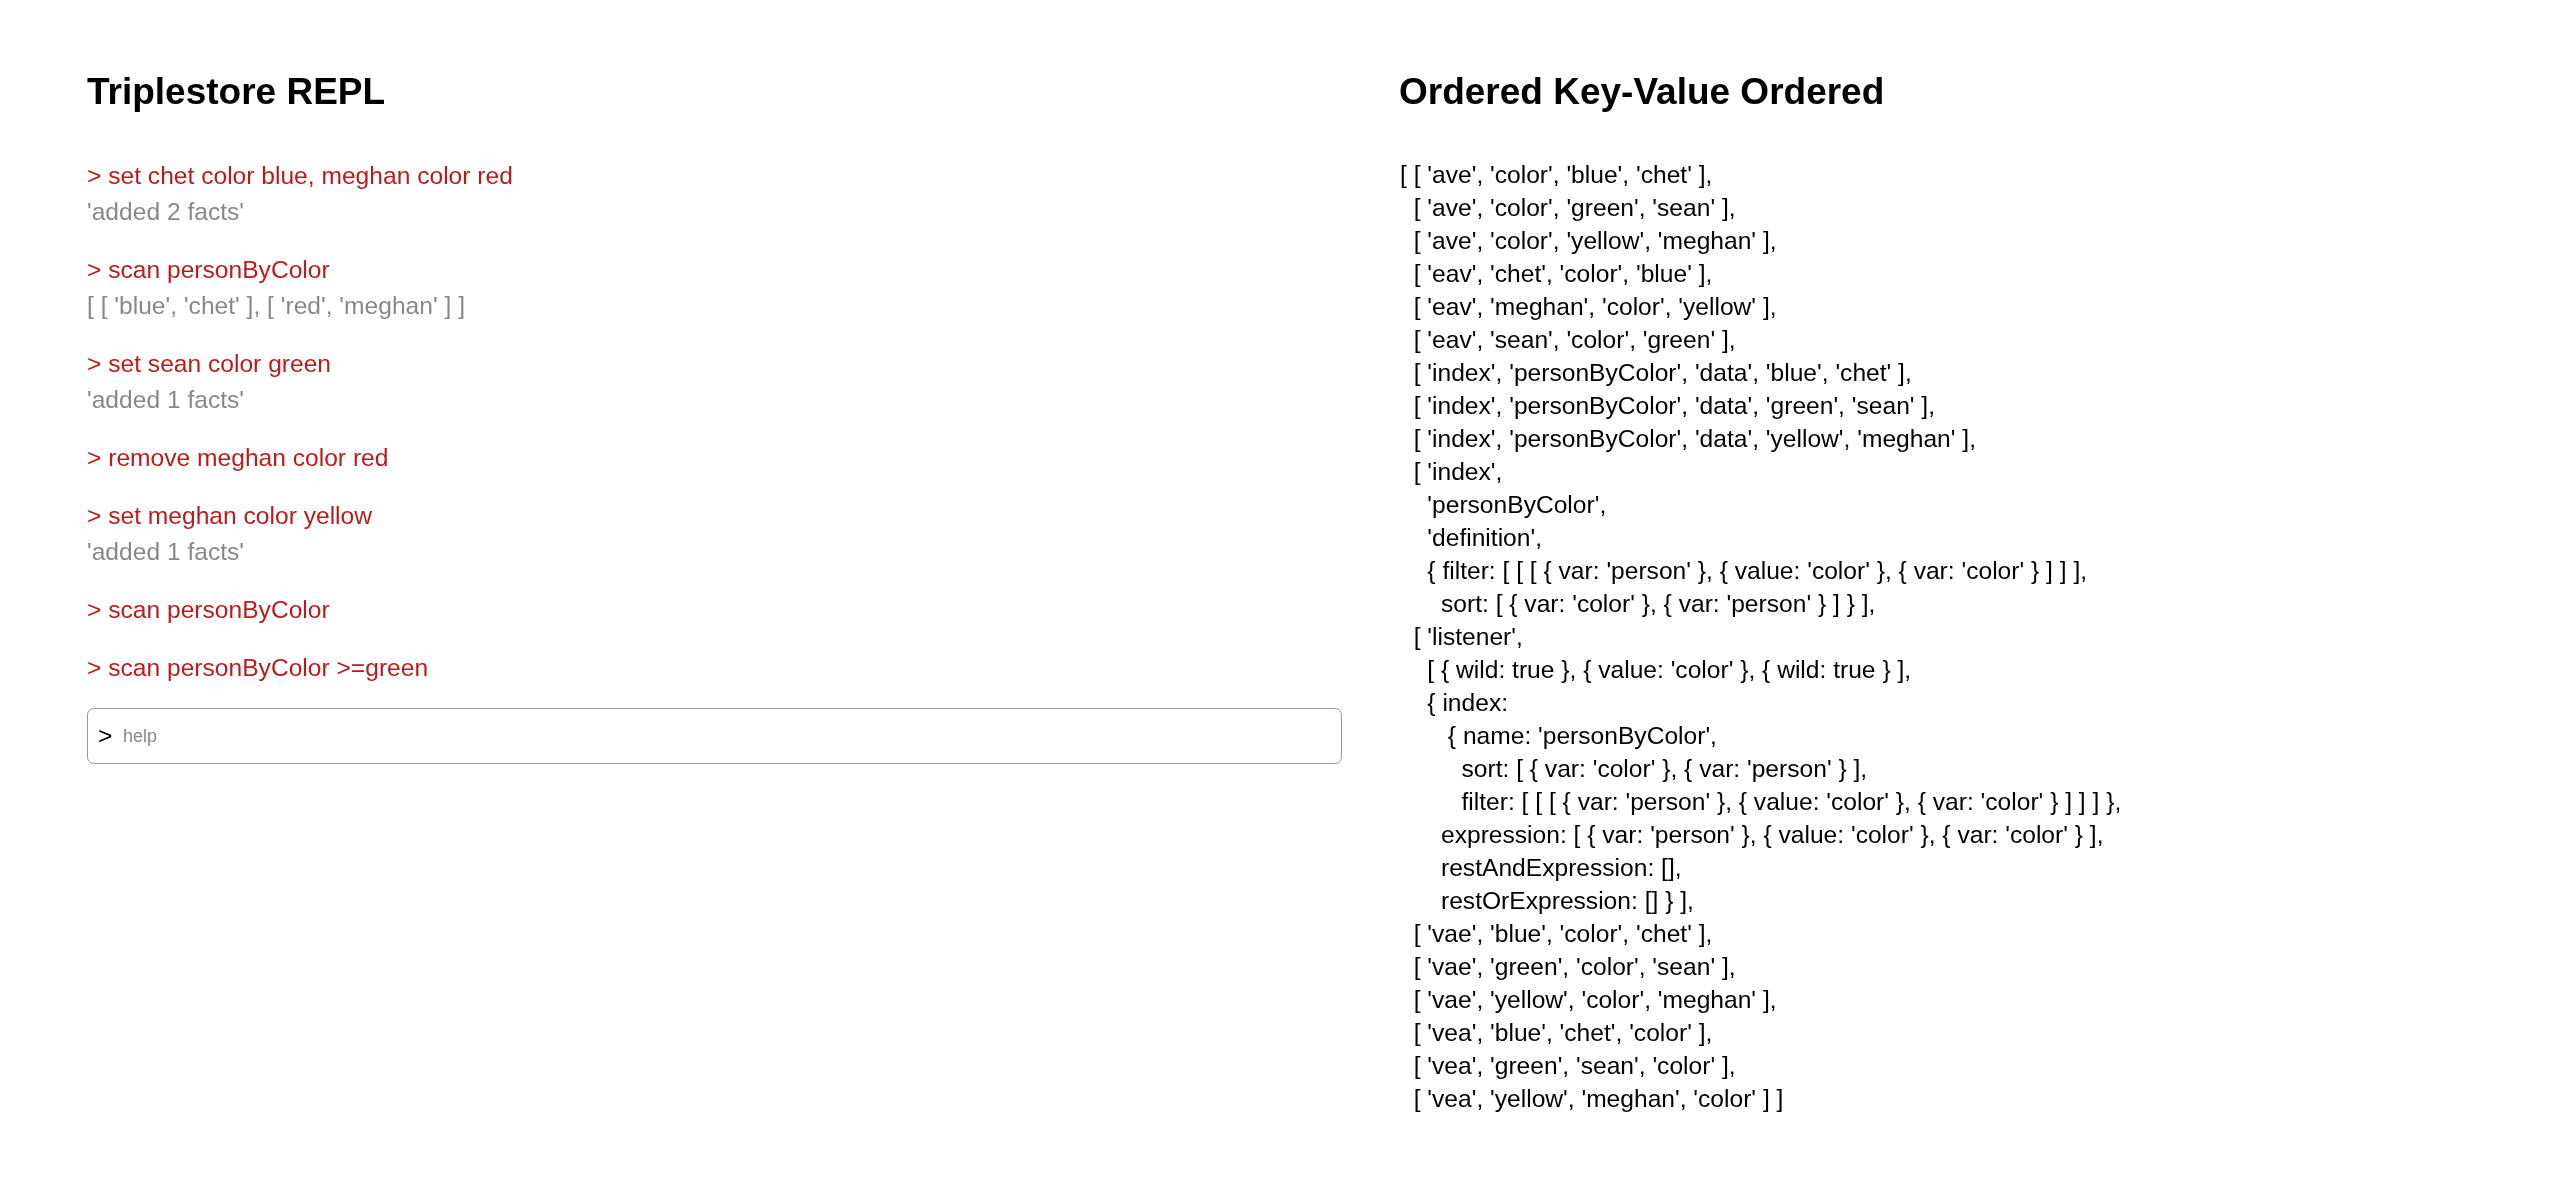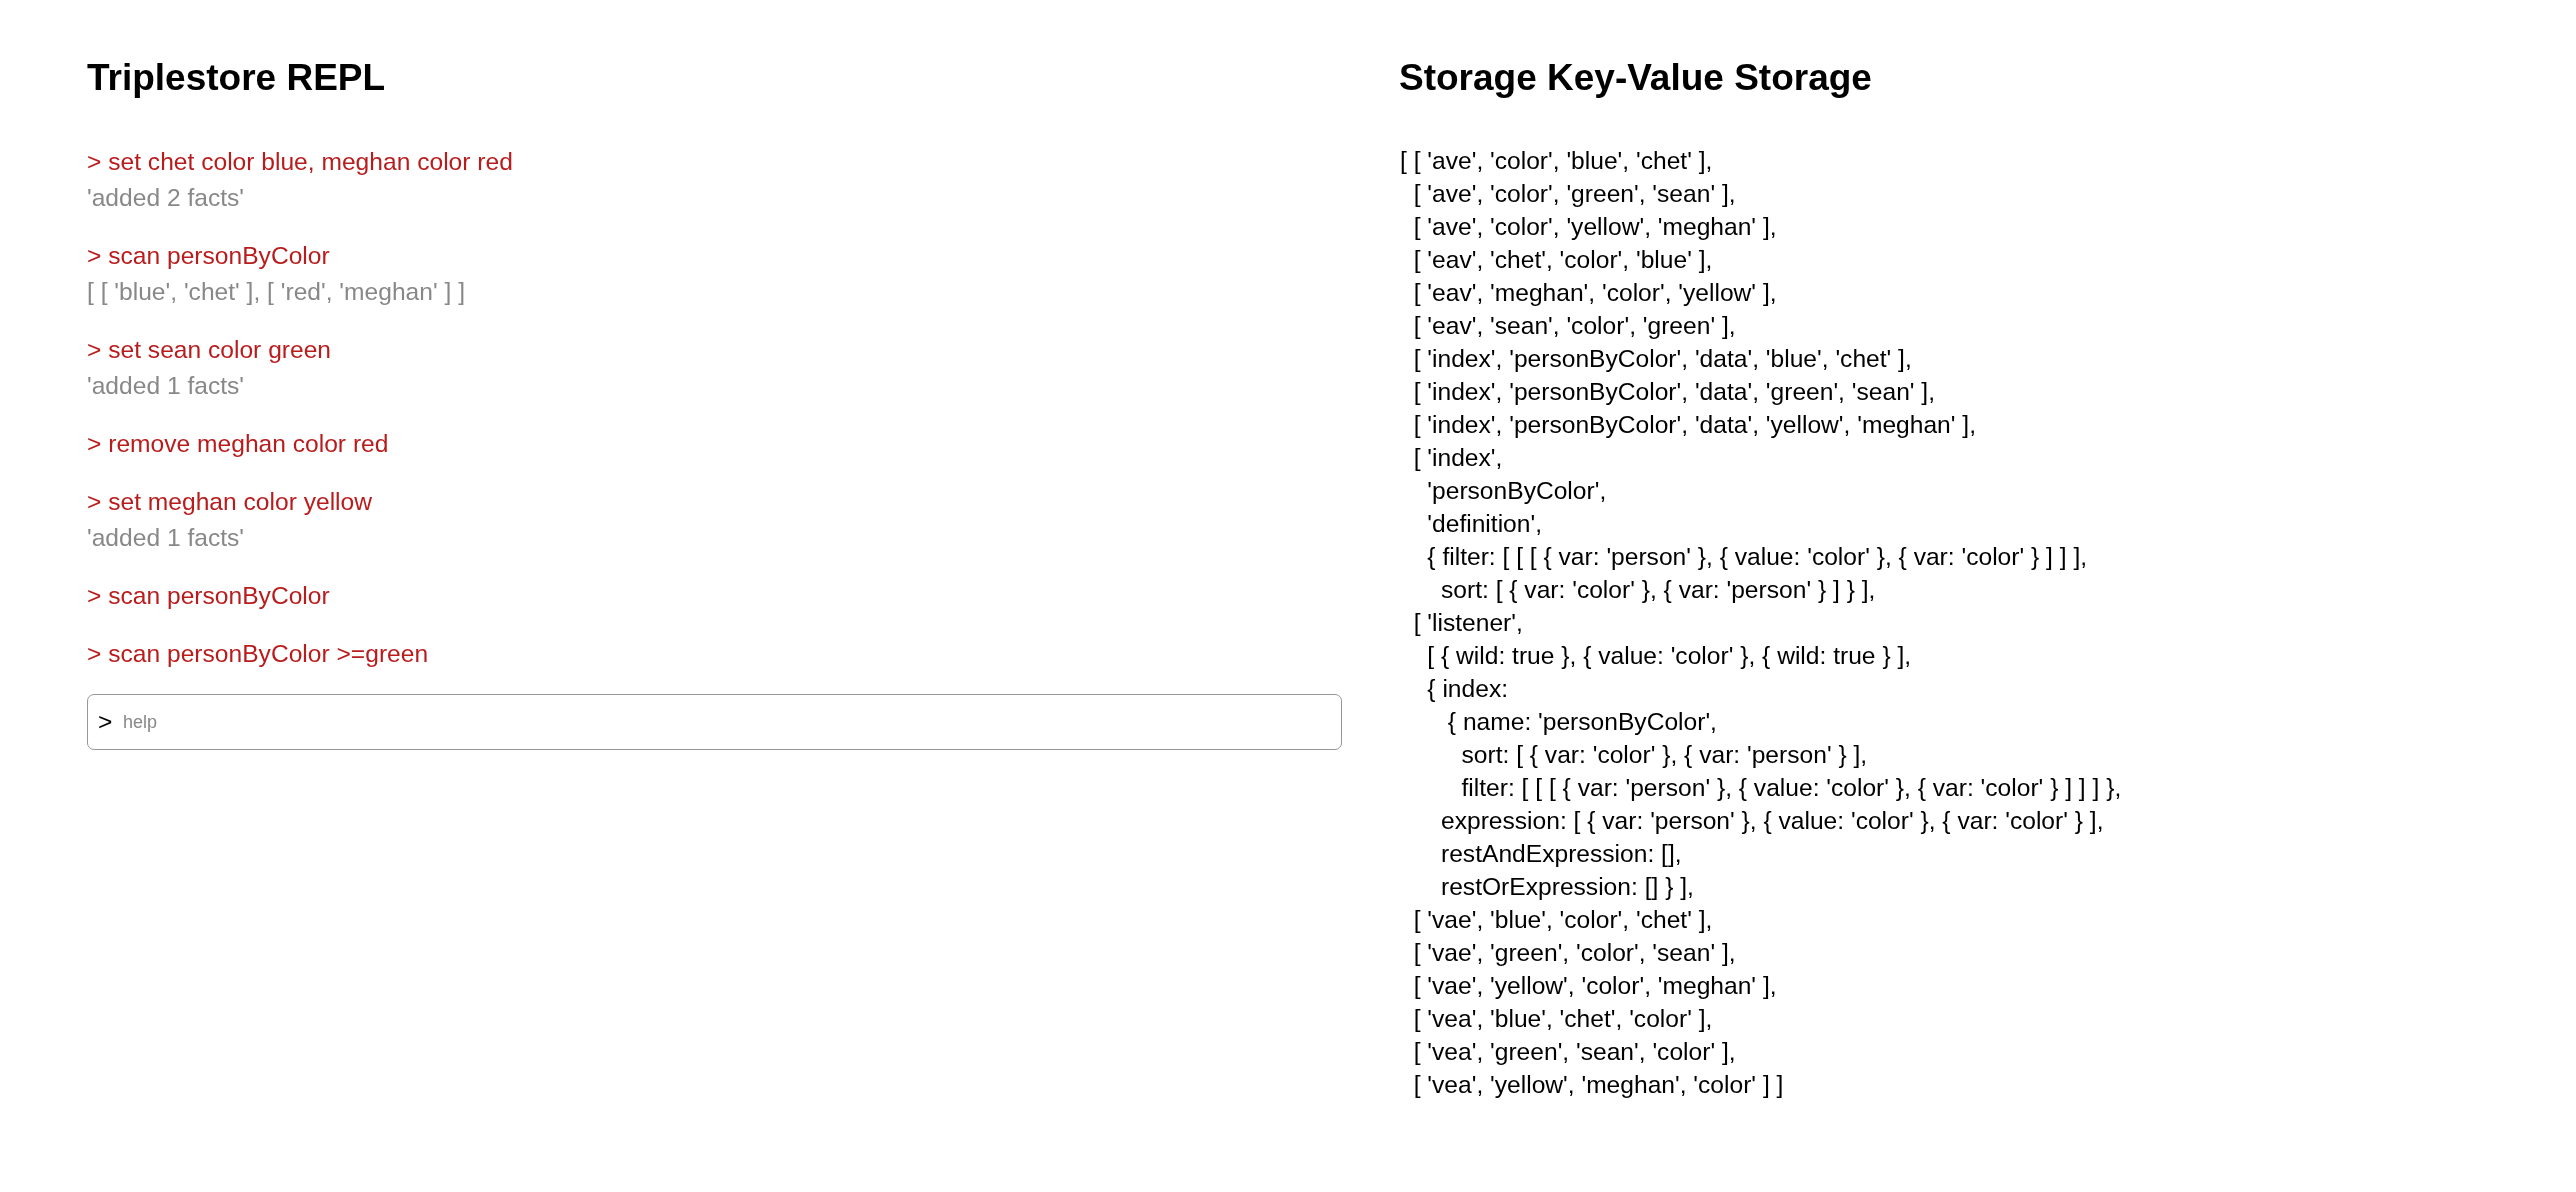--- a/index.html
+++ b/index.html
@@ -8,21 +8,21 @@
     padding: 0;
     background: #ffffff;
     width: 2576px;
     height: 1193px;
     overflow: hidden;
     font-family: "Liberation Sans", sans-serif;
     color: #000000;
   }
   .panel {
     position: absolute;
-    top: 56px;
+    top: 70px;
   }
   .panel-left  { left: 87px;  width: 1305px; }
   .panel-right { left: 1399px; width: 1167px; }
   .col-title {
     font-size: 37px;
     line-height: 43px;
     font-weight: 700;
     margin: 0 0 45px 0;
     letter-spacing: 0px;
   }
@@ -112,21 +112,21 @@
     <div class="cmd">&gt; scan personByColor &gt;=green</div>
   </div>
 
   <div class="input-box">
     <span class="prompt">&gt;</span>
     <input class="repl-input" type="text" placeholder="help" style="">
   </div>
 </div>
 
 <div class="panel panel-right">
-  <h2 class="col-title">Storage Key-Value Storage</h2>
+  <h2 class="col-title">Ordered Key-Value Ordered</h2>
   <pre class="kv-content">[ [ 'ave', 'color', 'blue', 'chet' ],
   [ 'ave', 'color', 'green', 'sean' ],
   [ 'ave', 'color', 'yellow', 'meghan' ],
   [ 'eav', 'chet', 'color', 'blue' ],
   [ 'eav', 'meghan', 'color', 'yellow' ],
   [ 'eav', 'sean', 'color', 'green' ],
   [ 'index', 'personByColor', 'data', 'blue', 'chet' ],
   [ 'index', 'personByColor', 'data', 'green', 'sean' ],
   [ 'index', 'personByColor', 'data', 'yellow', 'meghan' ],
   [ 'index',

